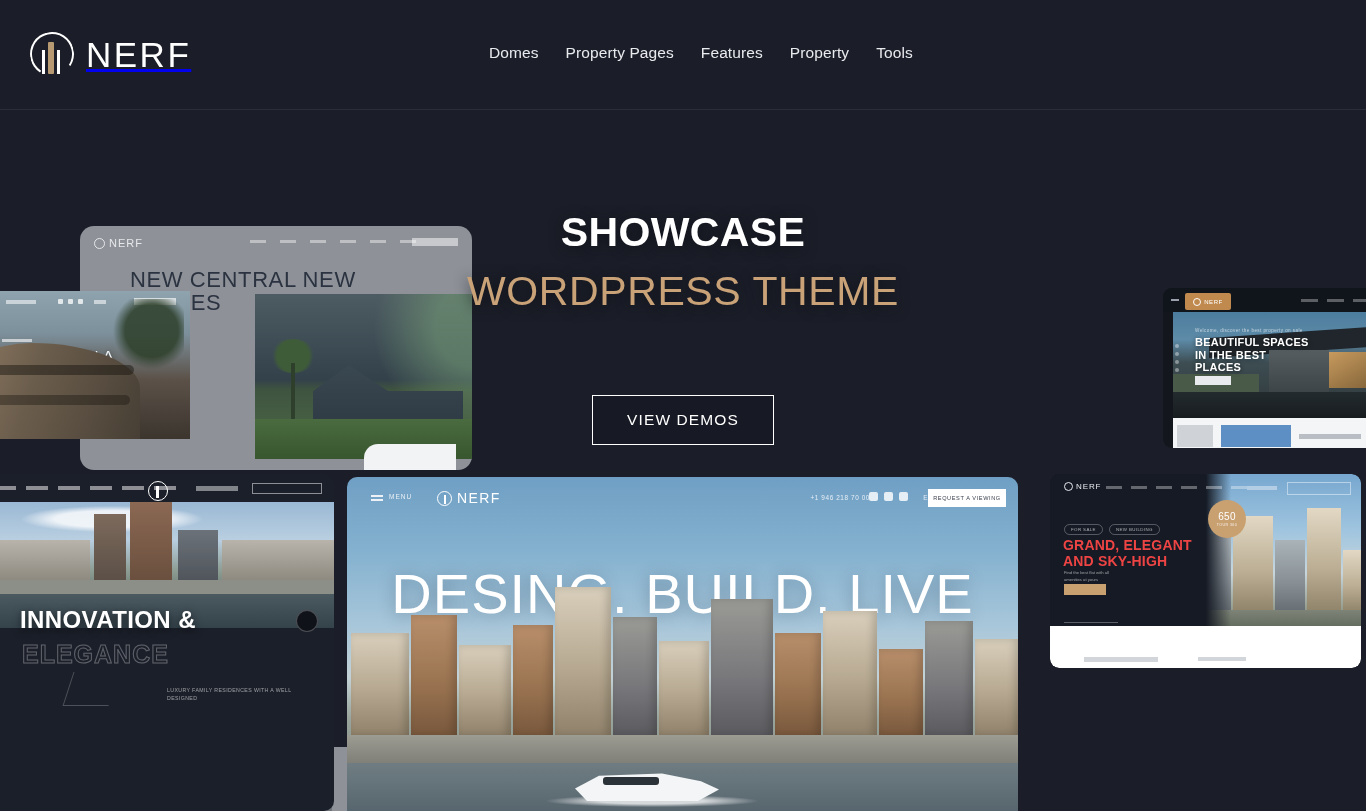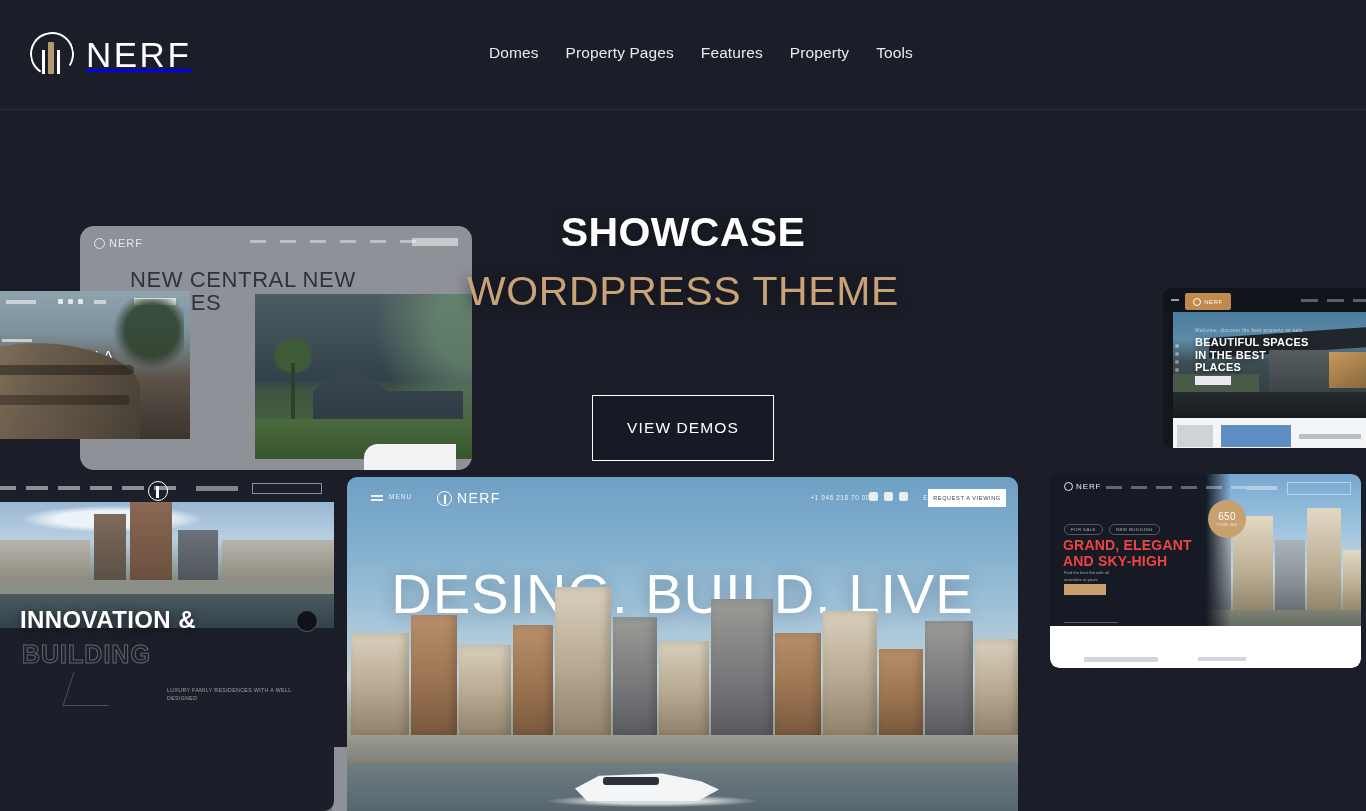--- a/index.html
+++ b/index.html
@@ -62,21 +62,21 @@
     letter-spacing: 0.4px; line-height: 53px;
     text-shadow: 0 2px 14px rgba(15,17,24,.85);
   }
   .hero-copy .l3 {
     color: #c9a278; font-size: 41px; font-weight: 400;
     letter-spacing: 0.6px; line-height: 53px; margin-top: 6px;
     text-shadow: 0 2px 14px rgba(15,17,24,.85);
   }
   .cta-wrap { position: absolute; left: 0; top: 395px; width: 1366px; text-align: center; z-index: 55; }
   .cta-btn {
-    display: inline-block; padding: 23px 34px;
+    display: inline-block; padding: 15px 34px;
     border: 1px solid #ffffff; background: rgba(20,23,32,.55);
     color: #ffffff; font-size: 15.5px; letter-spacing: 1.1px;
     cursor: pointer; font-family: "Liberation Sans", sans-serif;
   }
 
   
   .shot { position: absolute; overflow: hidden; background: #2c3038; }
 
   
   #shot-newcentral {
@@ -569,21 +569,21 @@
       <span class="sky-cloud"></span>
       <span class="blk l"></span>
         <span class="blk r"></span>
       <span class="tw a"></span>
         <span class="tw b"></span>
         <span class="tw c"></span>
       <span class="promenade"></span>
       <span class="water"></span>
     </div>
     <div class="in-h1">INNOVATION &amp;</div>
-    <div class="in-h2">BUILDING</div>
+    <div class="in-h2">ELEGANCE</div>
     <span class="in-arrow"></span>
     <div class="in-sub">LUXURY FAMILY RESIDENCES WITH A WELL DESIGNED</div>
     <span class="in-scroll"></span>
   </div>
 
   <div id="panel-choose">
     <div class="ch-title">
       <span>CHOOSE AN</span><br>
       <b>APARTMENT</b>
     </div>

